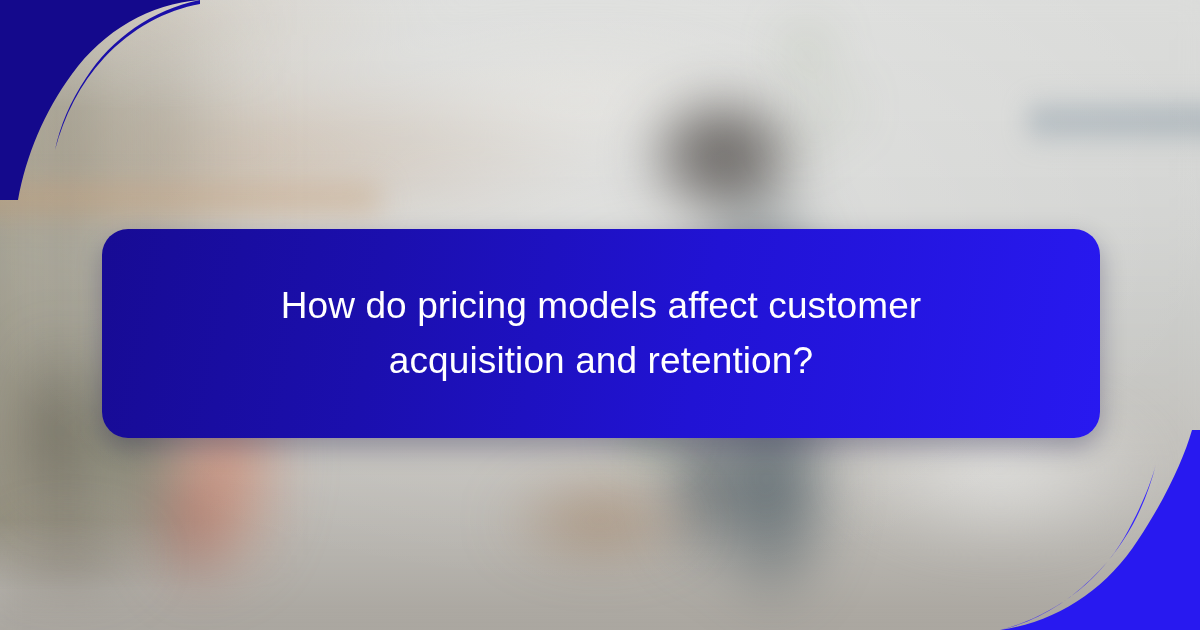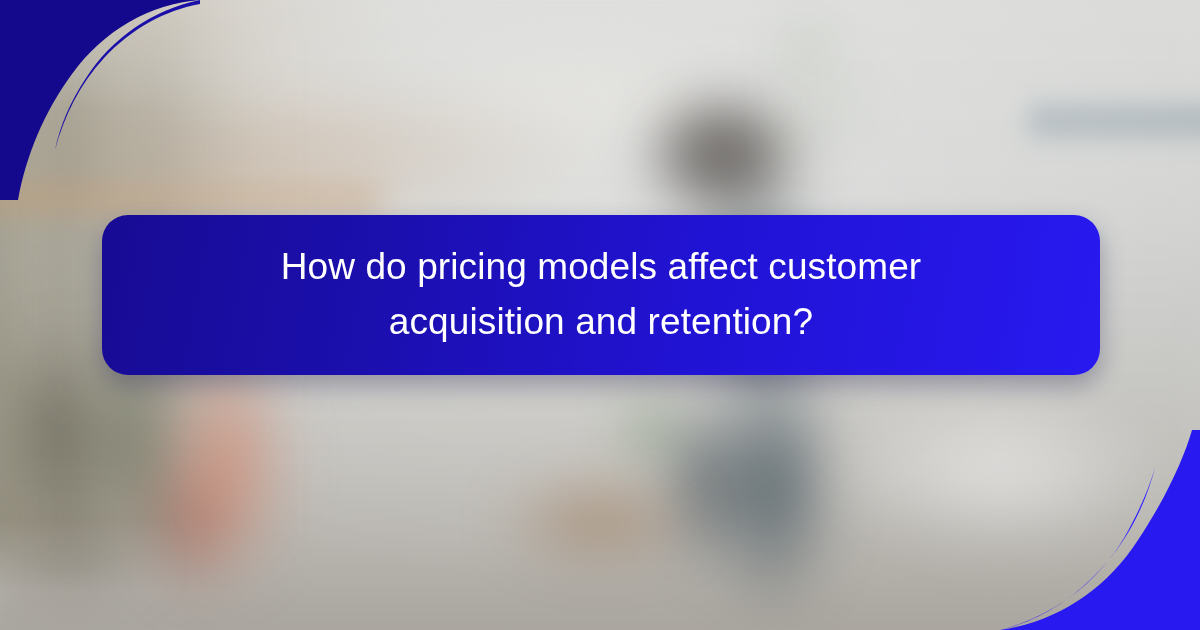--- a/index.html
+++ b/index.html
@@ -121,23 +121,23 @@
     position: absolute;
     pointer-events: none;
   }
   .corner-tl { top: 0; left: 0; width: 200px; height: 200px; }
   .corner-br { bottom: 0; right: 0; width: 230px; height: 200px; }
 
   
   .question-card {
     position: absolute;
     left: 102px;
-    top: 215px;
+    top: 229px;
     width: 998px;
-    height: 160px;
+    height: 209px;
     border-radius: 26px;
     background: linear-gradient(100deg, #170B94 0%, #1B0FAE 28%, #2113D4 60%, #2819F0 100%);
     box-shadow: 0 10px 26px rgba(10,6,60,0.30);
     display: flex;
     align-items: center;
     justify-content: center;
     box-sizing: border-box;
     padding: 7px 64px;
   }
   .question-text {

